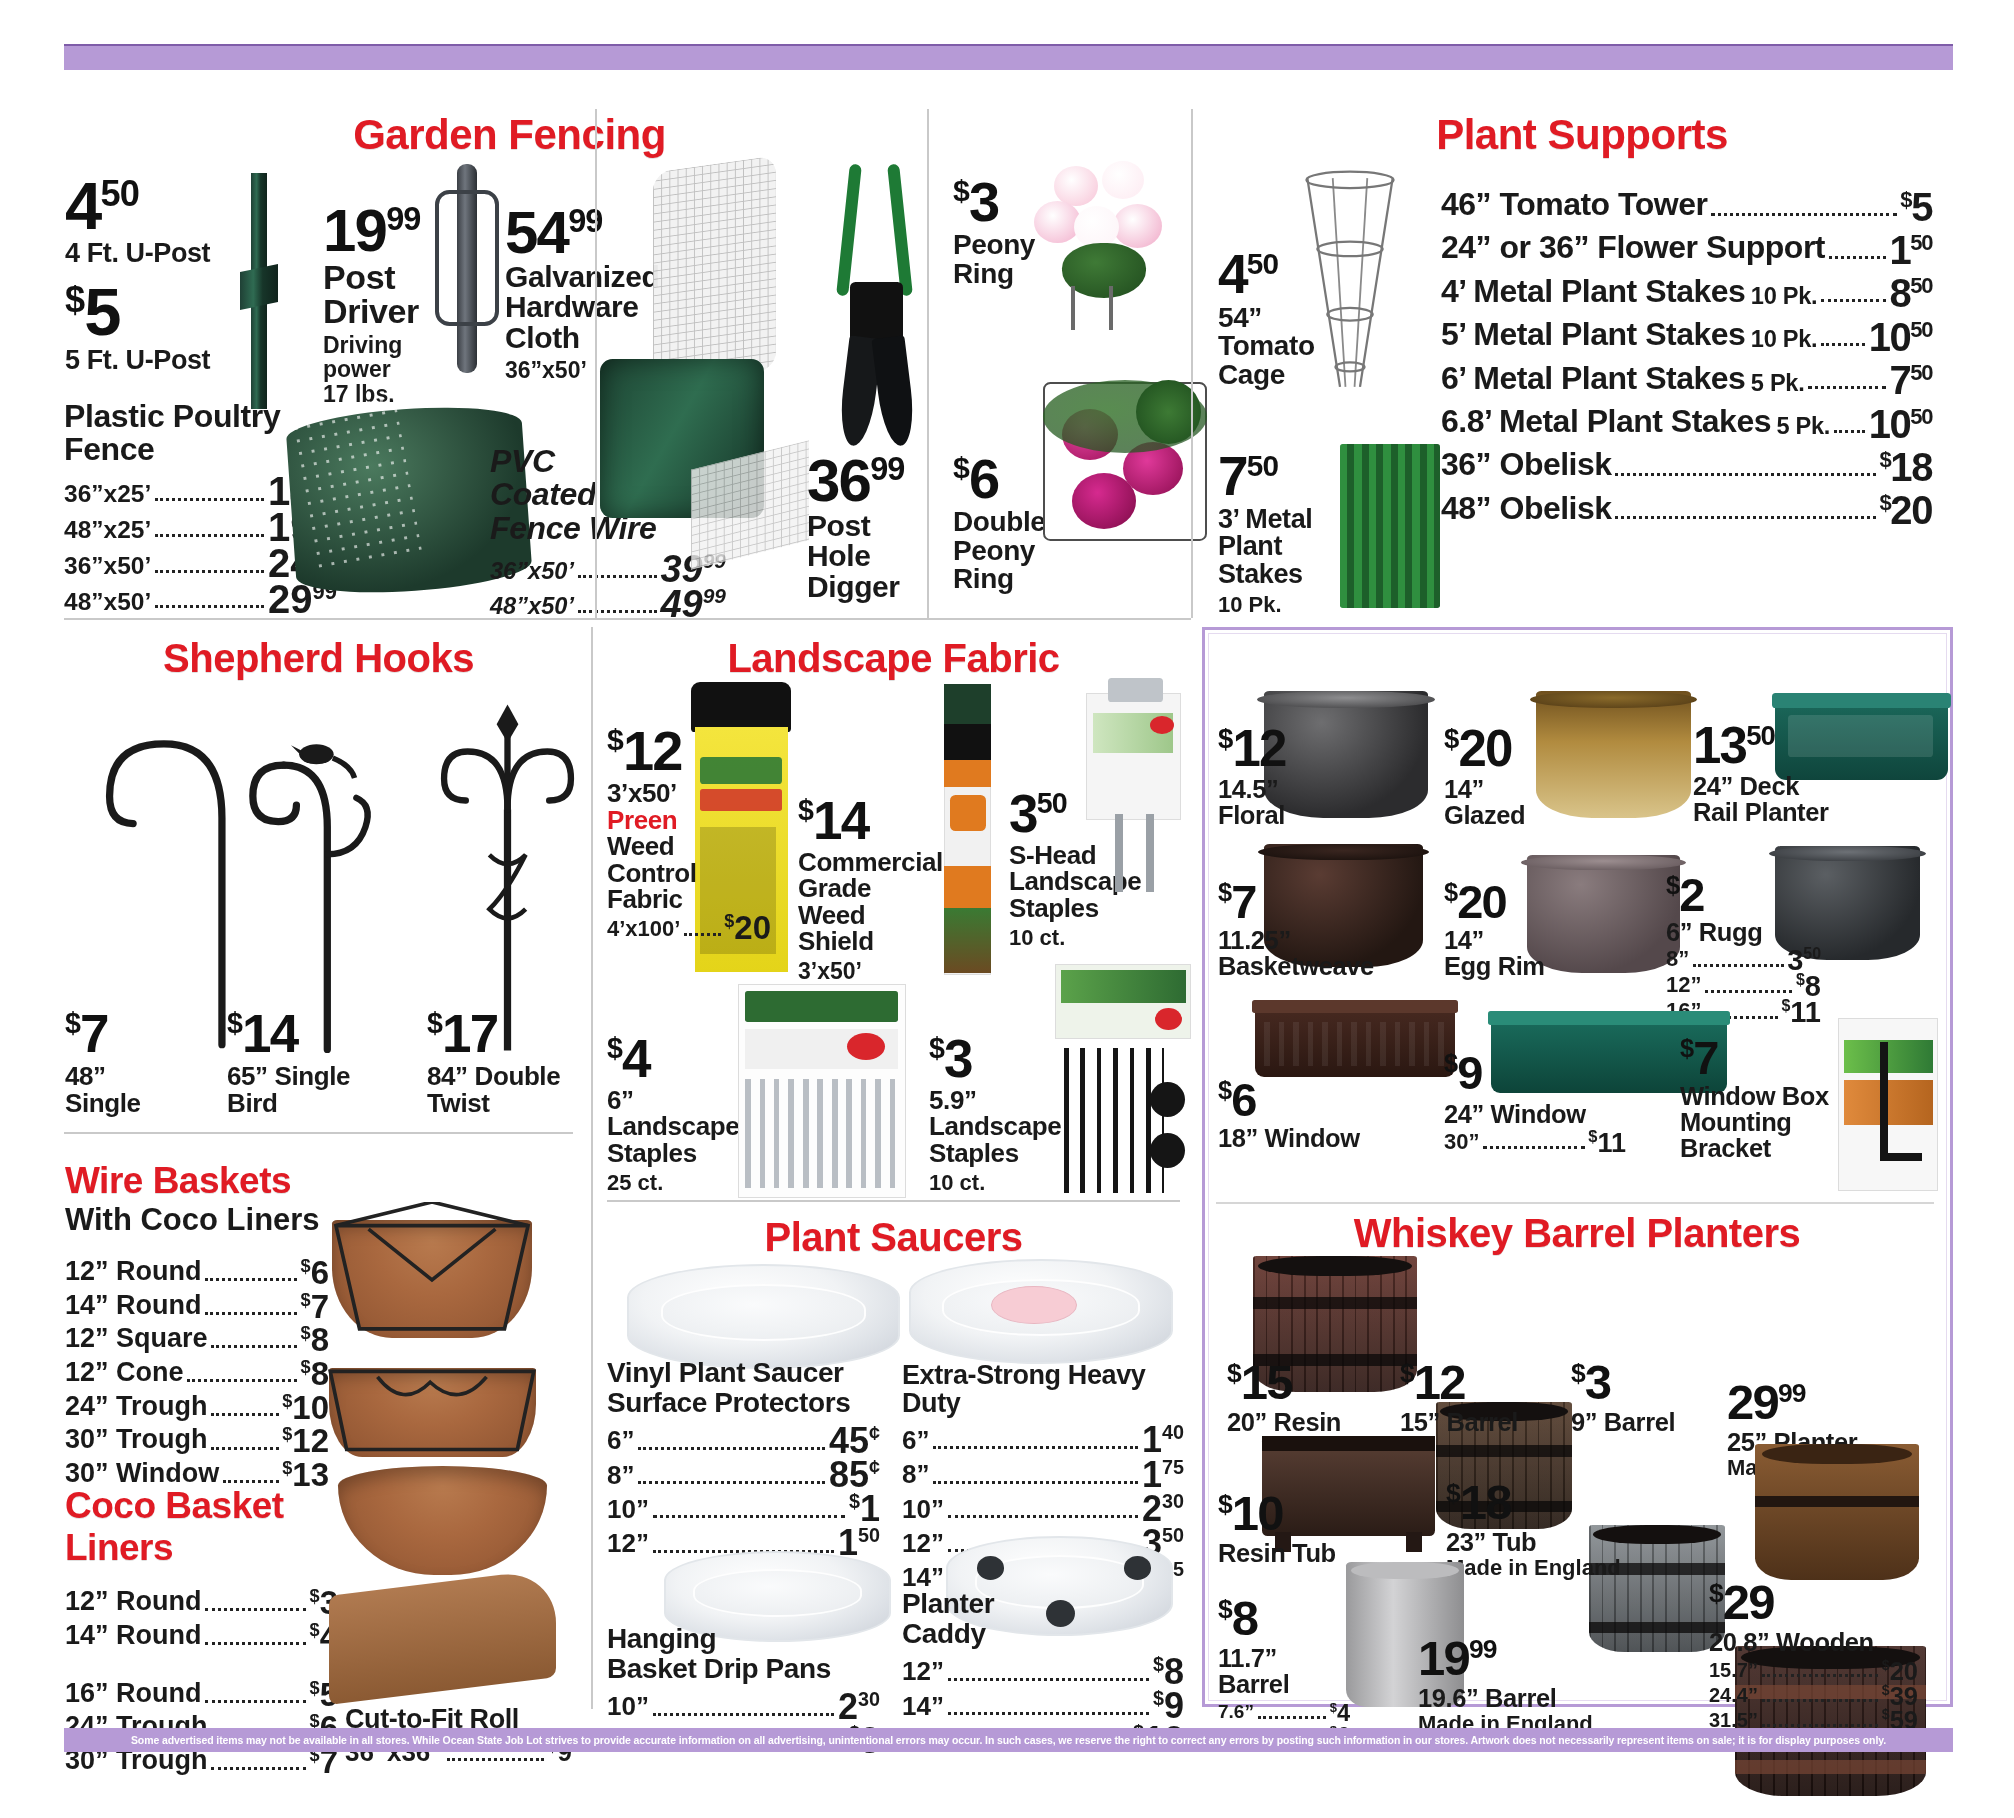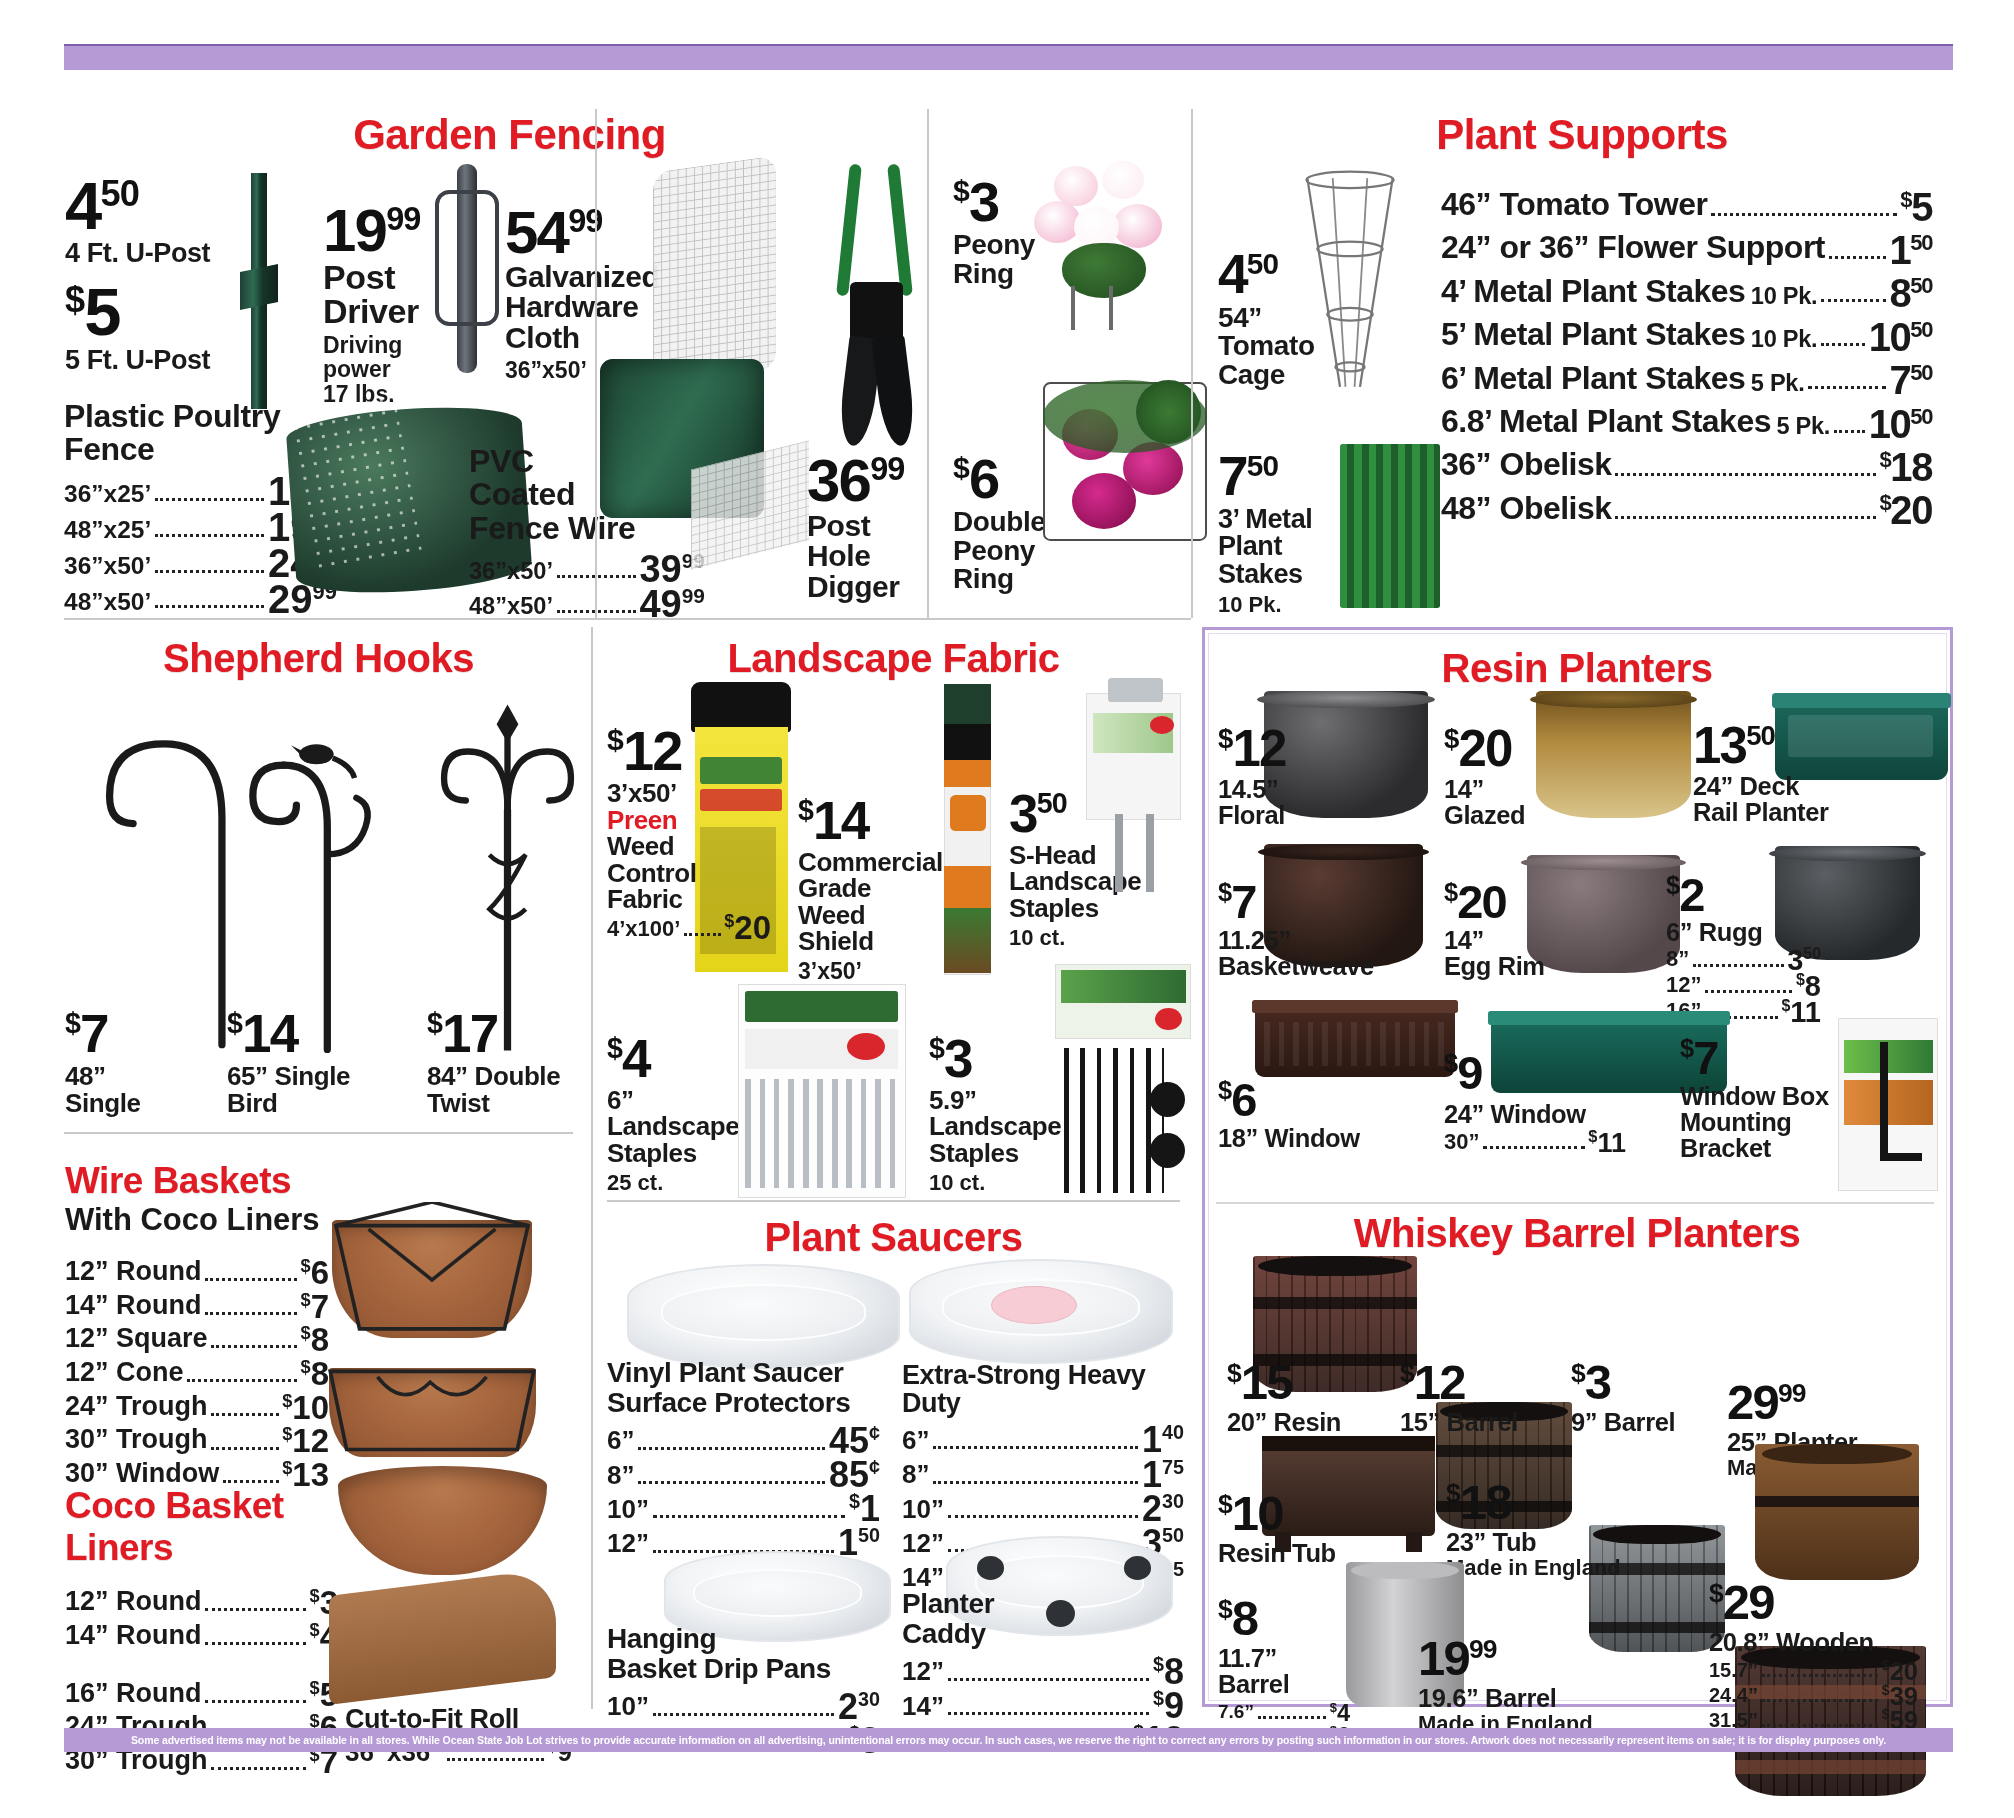--- a/index.html
+++ b/index.html
@@ -194,21 +194,21 @@
           <span class="dots" style="margin-bottom: 7.2px;"></span>
           <span class="pr" style="font-size: 40px;">29<span class="s">99</span></span>
         </div>
       </div>
   </div>
 
   <div class="img pvc-roll" style="left:291px;top:409px;width:236px;height:182px;transform:rotate(-4deg);"></div>
   <div class="img" style="left:300px;top:400px;width:109px;height:164px;opacity:.6;
        background-image:radial-gradient(circle,#fff 1.4px,transparent 1.5px);background-size:12.7px 12.7px;transform:rotate(-10deg);"></div>
 
-  <div style="position:absolute;left:469px;top:445px;width:236px;">
+  <div style="position:absolute;left:490px;top:445px;width:236px;font-style:italic;">
     <div class="lbl" style="font-size:32px;line-height:1.04;">
       <div>PVC</div>
       <div>Coated</div>
       <div>Fence Wire</div>
     </div>
     <div id="pvc-rows" style="margin-top:7.3px;">
         <div class="list-row" style="margin-bottom: 1.8px;">
           <span class="nm" style="font-size: 23.6px;">36”x50’</span>
           <span class="dots" style="margin-bottom: 6.9px;"></span>
           <span class="pr" style="font-size: 38px;">39<span class="s">99</span></span>
@@ -736,21 +736,20 @@
         <div class="list-row" style="margin-bottom: 2.7px;">
           <span class="nm" style="font-size: 26px;">16”</span>
           <span class="dots" style="margin-bottom: 6.5px;"></span>
           <span class="pr" style="font-size: 36px;"><span class="s">$</span>12</span>
         </div>
       </div>
   </div>
 
   <div class="resin-box"></div>
 
-  <div style="position:absolute;left:1218px;top:646px;width:718px;font-size:40px;" class="red-head">Resin Planters</div>
 
   <div class="img pot" style="left:1264px;top:691px;width:164px;height:127px;background:radial-gradient(ellipse at 35% 25%,#6e6e70,#2c2c2e 70%);">
     <div class="pot-rim" style="background:radial-gradient(ellipse at 50% 40%,#8e8e90,#3a3a3c);"></div>
   </div>
   <div class="img pot" style="left:1536px;top:691px;width:155px;height:127px;background:linear-gradient(180deg,#6e4f1d 0%,#b18b3f 40%,#d9c48a 100%);">
     <div class="pot-rim" style="background:radial-gradient(ellipse at 50% 40%,#8a6a2a,#4e3714);"></div>
   </div>
   <div class="img" style="left:1775px;top:693px;width:173px;height:87px;background:linear-gradient(180deg,#1c6b5d,#0f453c);border-radius:5.5px 5.5px 11px 11px;">
     <div style="position:absolute;left:-2.7px;right:-2.7px;top:0;height:14.5px;background:#2a8374;border-radius:3.6px;"></div>
     <div style="position:absolute;left:12.7px;top:22px;width:145px;height:42px;background:rgba(255,255,255,.12);border-radius:3.6px;"></div>

